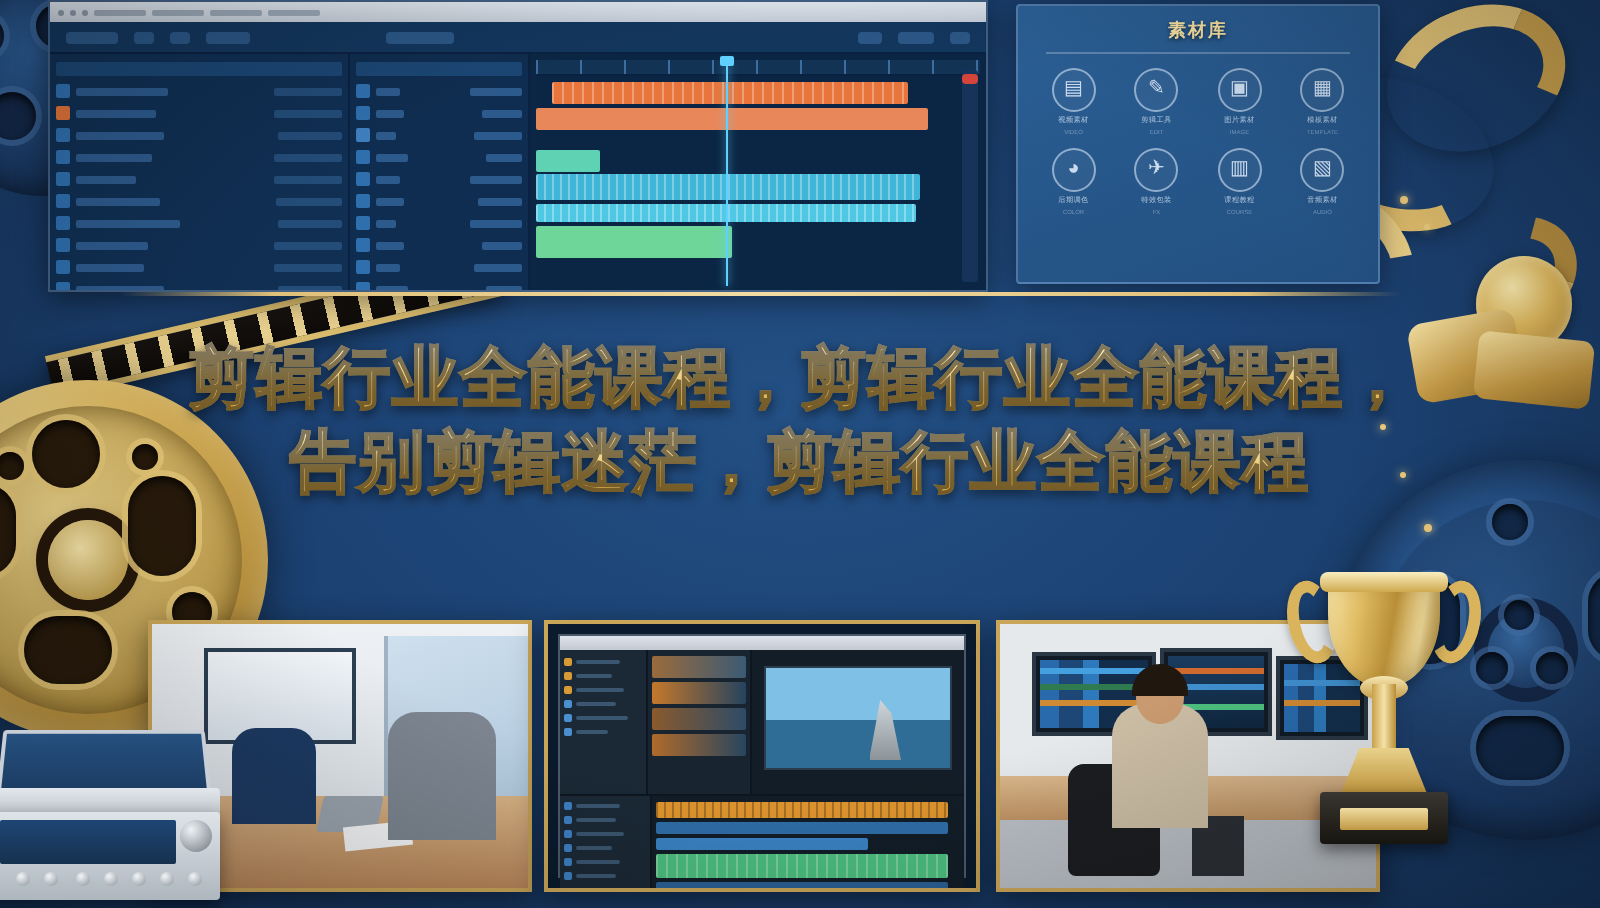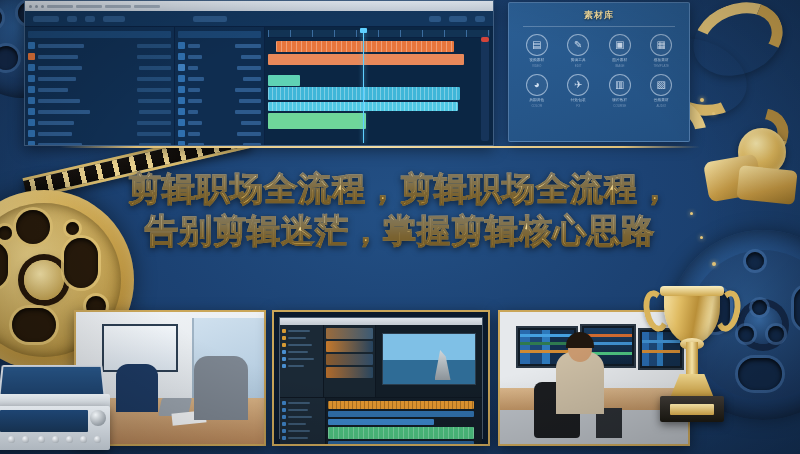--- a/index.html
+++ b/index.html
@@ -552,22 +552,22 @@
           <div class="lib-lab">音频素材</div>
           <div class="lib-sub">AUDIO</div>
         </div>
       </div>
     </div>
 
     <div class="gold-rule" style="left:60px;top:146px;width:640px;"></div>
   </div>
 
   <div class="headline">
-    <div class="hl-line">剪辑职场全流程，剪辑职场全流程，</div>
-    <div class="hl-line">告别剪辑迷茫，掌握剪辑核心思路</div>
+    <div class="hl-line">剪辑行业全能课程，剪辑行业全能课程，</div>
+    <div class="hl-line">告别剪辑迷茫，剪辑行业全能课程</div>
   </div>
 
   <div class="photo-row">
 
     <div class="photo p1">
       <div class="ph1">
         <div class="wall"></div>
         <div class="window"></div>
         <div class="screen"></div>
         <div class="plant"></div>

